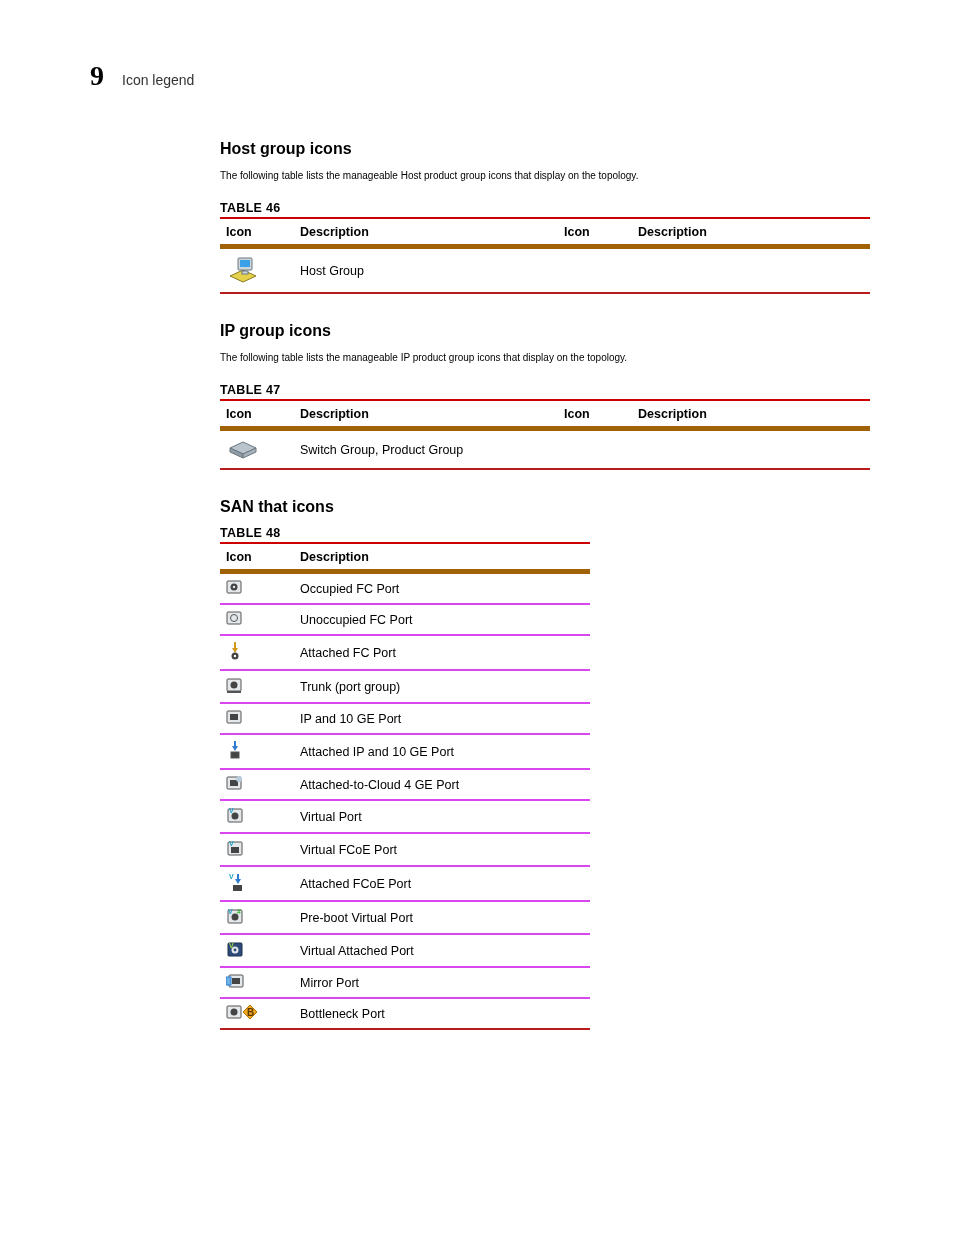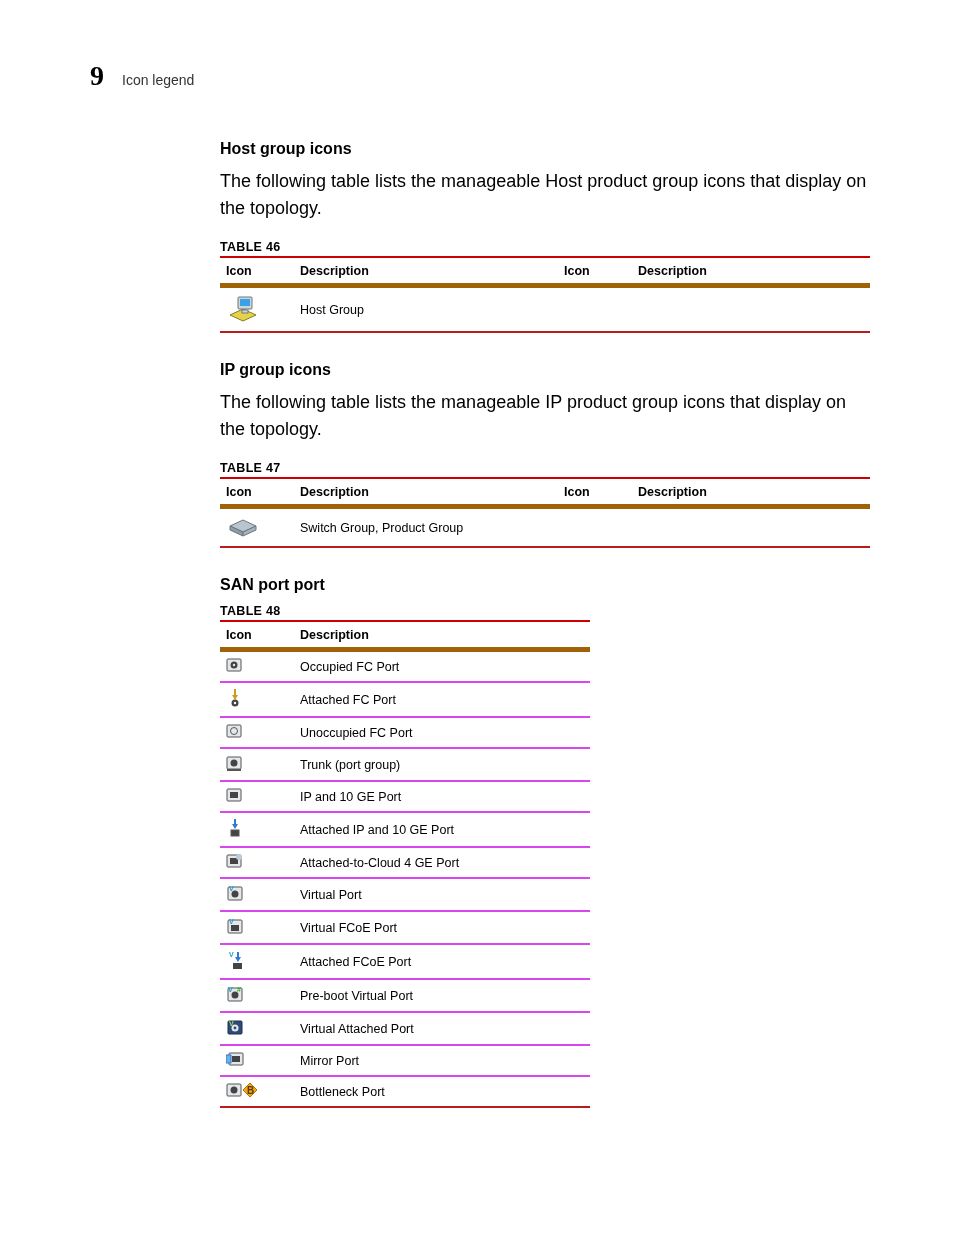--- a/index.html
+++ b/index.html
@@ -36,21 +36,21 @@
     font-family: Arial, Helvetica, sans-serif;
     font-size: 16px;
     font-weight: bold;
     margin: 28px 0 10px 0;
     letter-spacing: 0px;
   }
   h2.section.first {
     margin-top: 0;
   }
   p.intro {
-    font-size: 18px;
+    font-size: 10px;
     line-height: 1.5;
     margin: 6px 0 18px 0;
   }
   .table-caption {
     font-family: Arial, Helvetica, sans-serif;
     font-size: 12.5px;
     font-weight: bold;
     text-transform: uppercase;
     letter-spacing: 0.3px;
     margin-bottom: 2px;
@@ -154,62 +154,62 @@
               </svg>
             </span>
           </td>
           <td>Switch Group, Product Group</td>
           <td></td>
             <td></td>
         </tr>
       </tbody>
     </table>
 
-    <h2 class="section">SAN port port</h2>
+    <h2 class="section">SAN that icons</h2>
     <div class="table-caption">TABLE 48</div>
     <table class="doc t2col">
       <thead>
         <tr>
           <th class="iconcol">Icon</th>
           <th>Description</th>
         </tr>
       </thead>
       <tbody>
         <tr>
           <td class="iconcell"><span class="ph">
             <svg width="18" height="16">
                   <rect x="1" y="2" width="14" height="12" rx="1" fill="#e4e8ea" stroke="#555"></rect>
                   <circle cx="8" cy="8" r="3.5" fill="#444"></circle>
                   <circle cx="8" cy="8" r="1.2" fill="#e4e8ea"></circle>
                 </svg>
           </span></td>
           <td>Occupied FC Port</td>
+        </tr>
+        <tr>
+          <td class="iconcell"><span class="ph">
+            <svg width="18" height="16">
+                  <rect x="1" y="2" width="14" height="12" rx="1" fill="#e4e8ea" stroke="#555"></rect>
+                  <circle cx="8" cy="8" r="3.5" fill="none" stroke="#555"></circle>
+                </svg>
+          </span></td>
+          <td>Unoccupied FC Port</td>
         </tr>
         <tr>
           <td class="iconcell"><span class="ph">
             <svg width="18" height="20">
                   <line x1="9" y1="1" x2="9" y2="9" stroke="#d09a1e" stroke-width="2"></line>
                   <polygon points="9,12 6,7 12,7" fill="#d09a1e"></polygon>
                   <circle cx="9" cy="15" r="3.5" fill="#444"></circle>
                   <circle cx="9" cy="15" r="1.2" fill="#fff"></circle>
                 </svg>
           </span></td>
           <td>Attached FC Port</td>
         </tr>
         <tr>
           <td class="iconcell"><span class="ph">
-            <svg width="18" height="16">
-                  <rect x="1" y="2" width="14" height="12" rx="1" fill="#e4e8ea" stroke="#555"></rect>
-                  <circle cx="8" cy="8" r="3.5" fill="none" stroke="#555"></circle>
-                </svg>
-          </span></td>
-          <td>Unoccupied FC Port</td>
-        </tr>
-        <tr>
-          <td class="iconcell"><span class="ph">
             <svg width="18" height="18">
                   <rect x="1" y="3" width="14" height="12" rx="1" fill="#e4e8ea" stroke="#555"></rect>
                   <circle cx="8" cy="9" r="3.5" fill="#444"></circle>
                   <rect x="1" y="15" width="14" height="2" fill="#555"></rect>
                 </svg>
           </span></td>
           <td>Trunk (port group)</td>
         </tr>
         <tr>
           <td class="iconcell"><span class="ph">

